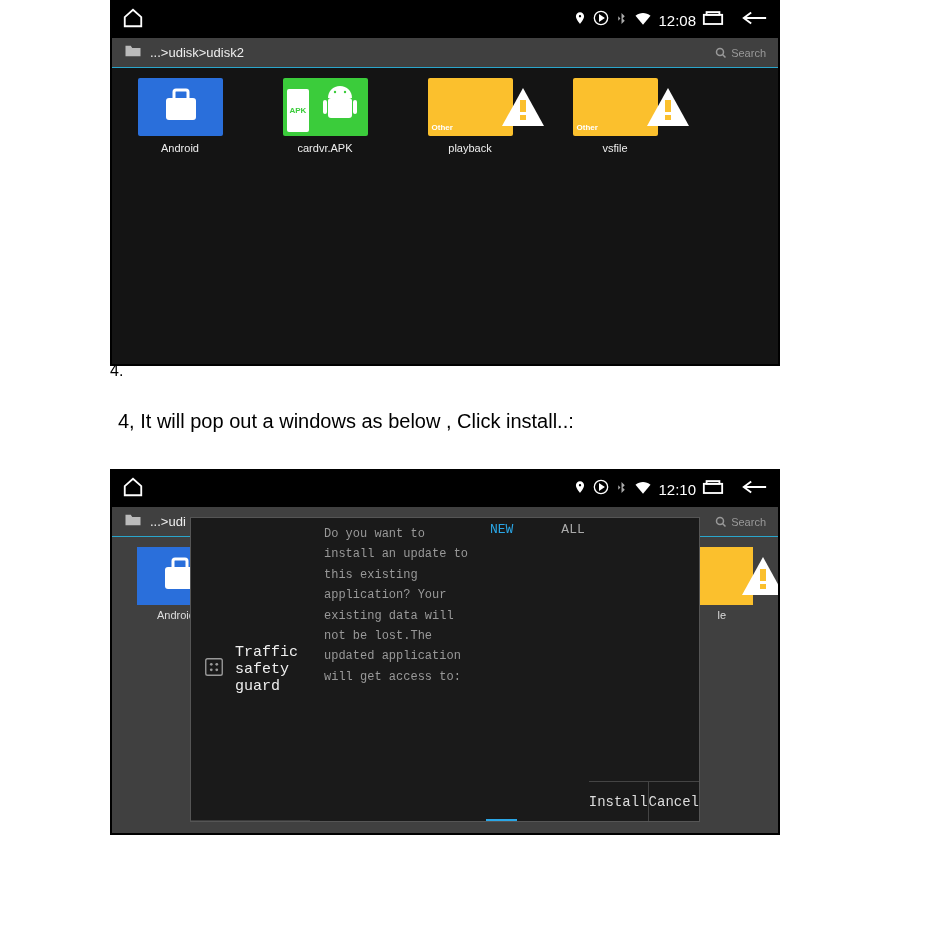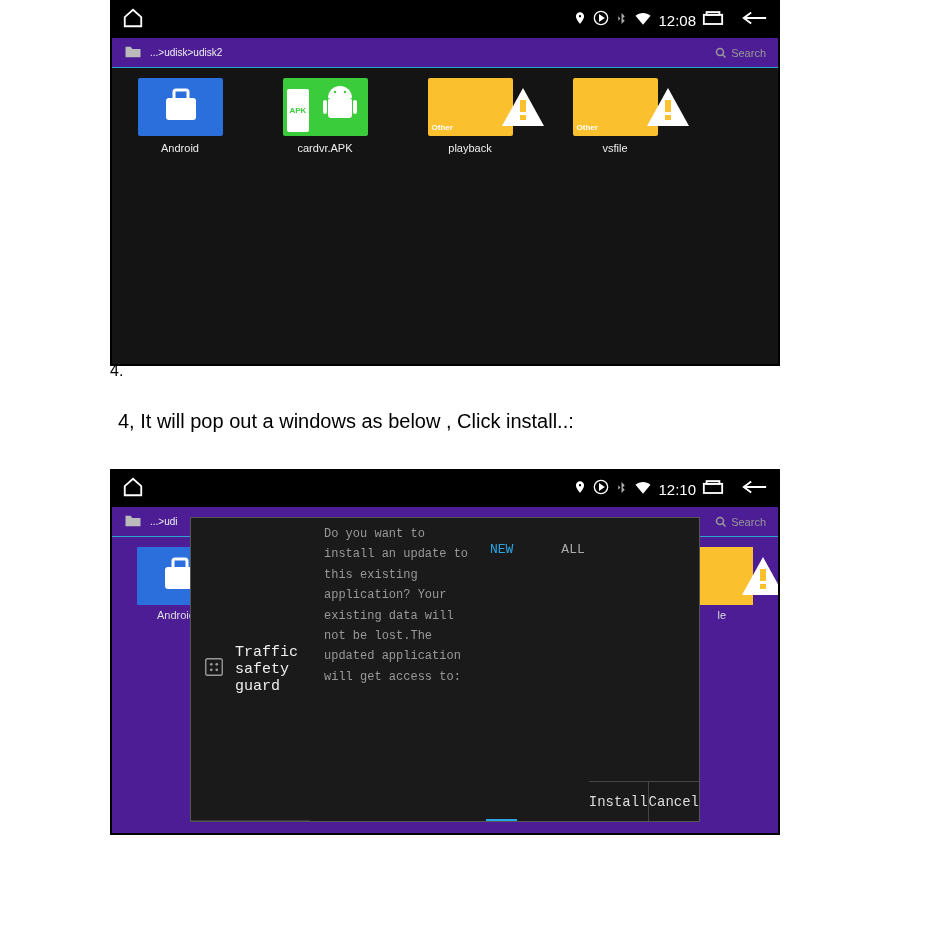--- a/index.html
+++ b/index.html
@@ -8,21 +8,21 @@
     font-family: Arial, sans-serif;
     width: 950px;
     padding: 0;
   }
   .wrap {
     padding: 0 110px;
   }
   .device-frame {
     width: 670px;
     height: 366px;
-    background: #4c1d95;
+    background: #404040;
     border: 2px solid #000;
     position: relative;
     overflow: hidden;
     color: #fff;
   }
   .statusbar {
     height: 36px;
     background: #000;
     display: flex;
     align-items: center;
@@ -32,21 +32,21 @@
   .statusbar .left { display:flex; align-items:center; }
   .statusbar .right { display:flex; align-items:center; gap:6px; }
   .breadcrumb-row {
     height: 30px;
     display:flex;
     align-items:center;
     justify-content:space-between;
     padding: 0 12px;
     border-bottom: 1px solid #2aa6cc;
   }
-  .breadcrumb-row .left { display:flex; align-items:center; gap:8px; font-size:10px; color:#eee;}
+  .breadcrumb-row .left { display:flex; align-items:center; gap:8px; font-size:13px; color:#eee;}
   .breadcrumb-row .right { display:flex; align-items:center; gap:4px; font-size:11px; color:#999;}
   .content-area {
     background: #141414;
     height: calc(100% - 66px);
     padding: 10px 8px;
   }
   .grid {
     display:flex;
     gap: 25px;
   }
@@ -107,21 +107,21 @@
   .dialog-body {
     padding: 6px 14px 0;
     font-size:12px;
     line-height:1.7;
     color:#999;
   }
   .dialog-tabs {
     display:flex;
     justify-content:center;
     gap:40px;
-    margin-top:20px;
+    margin-top:0;
     font-size:13px;
   }
   .dialog-tab {
     padding:4px 4px;
     color:#aaa;
     cursor:pointer;
   }
   .dialog-tab.active {
     color:#2aa6e6;
     border-bottom:2px solid #2aa6e6;

